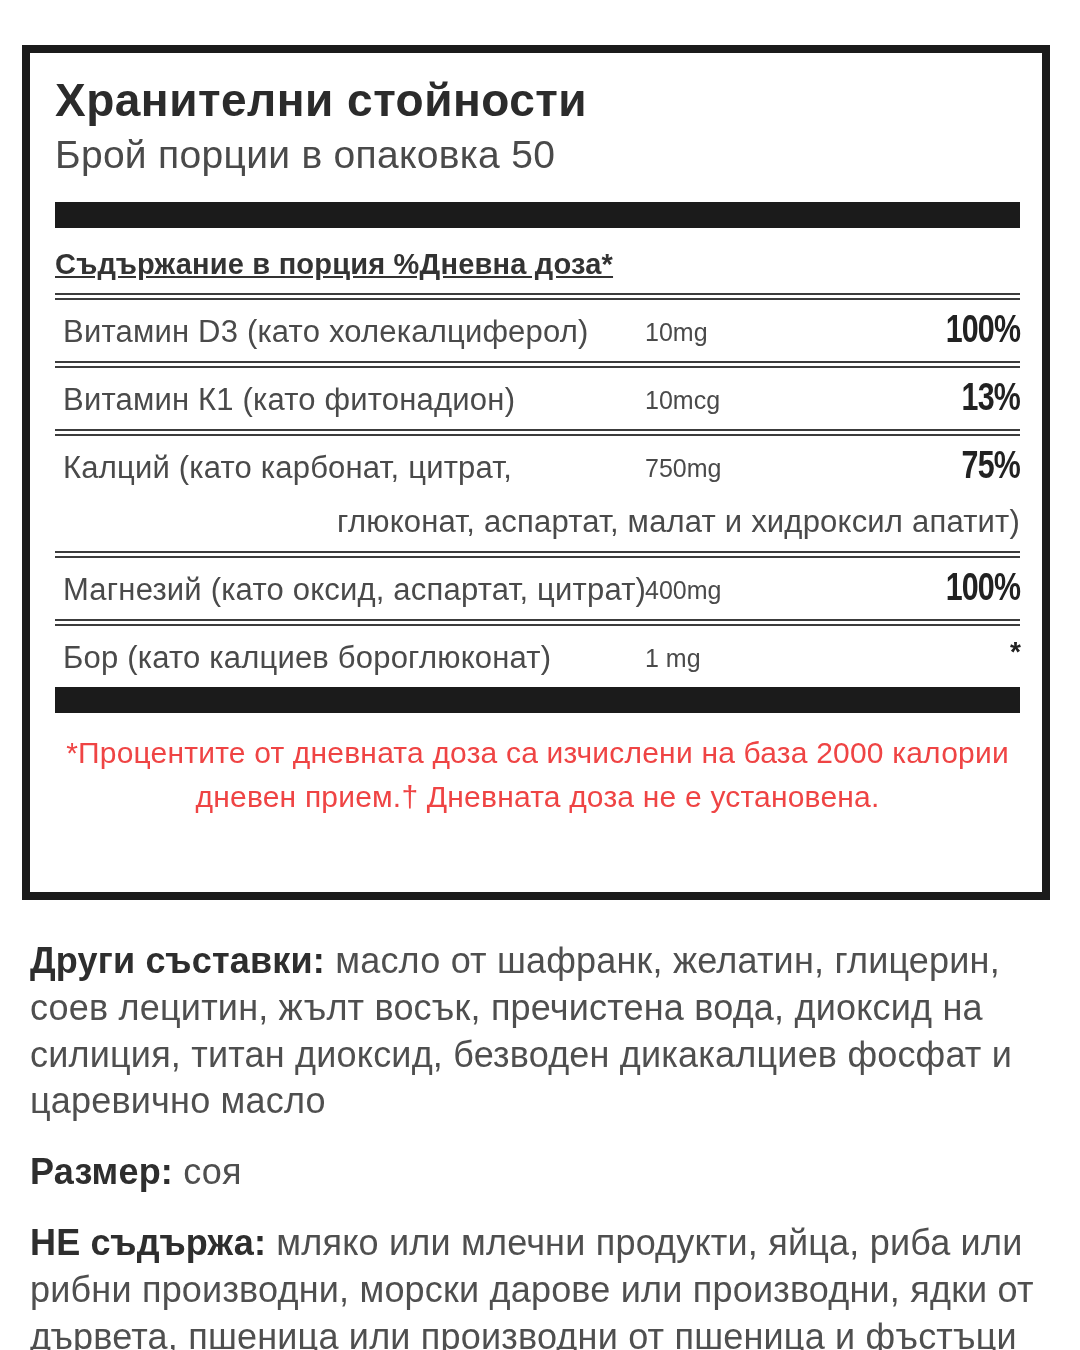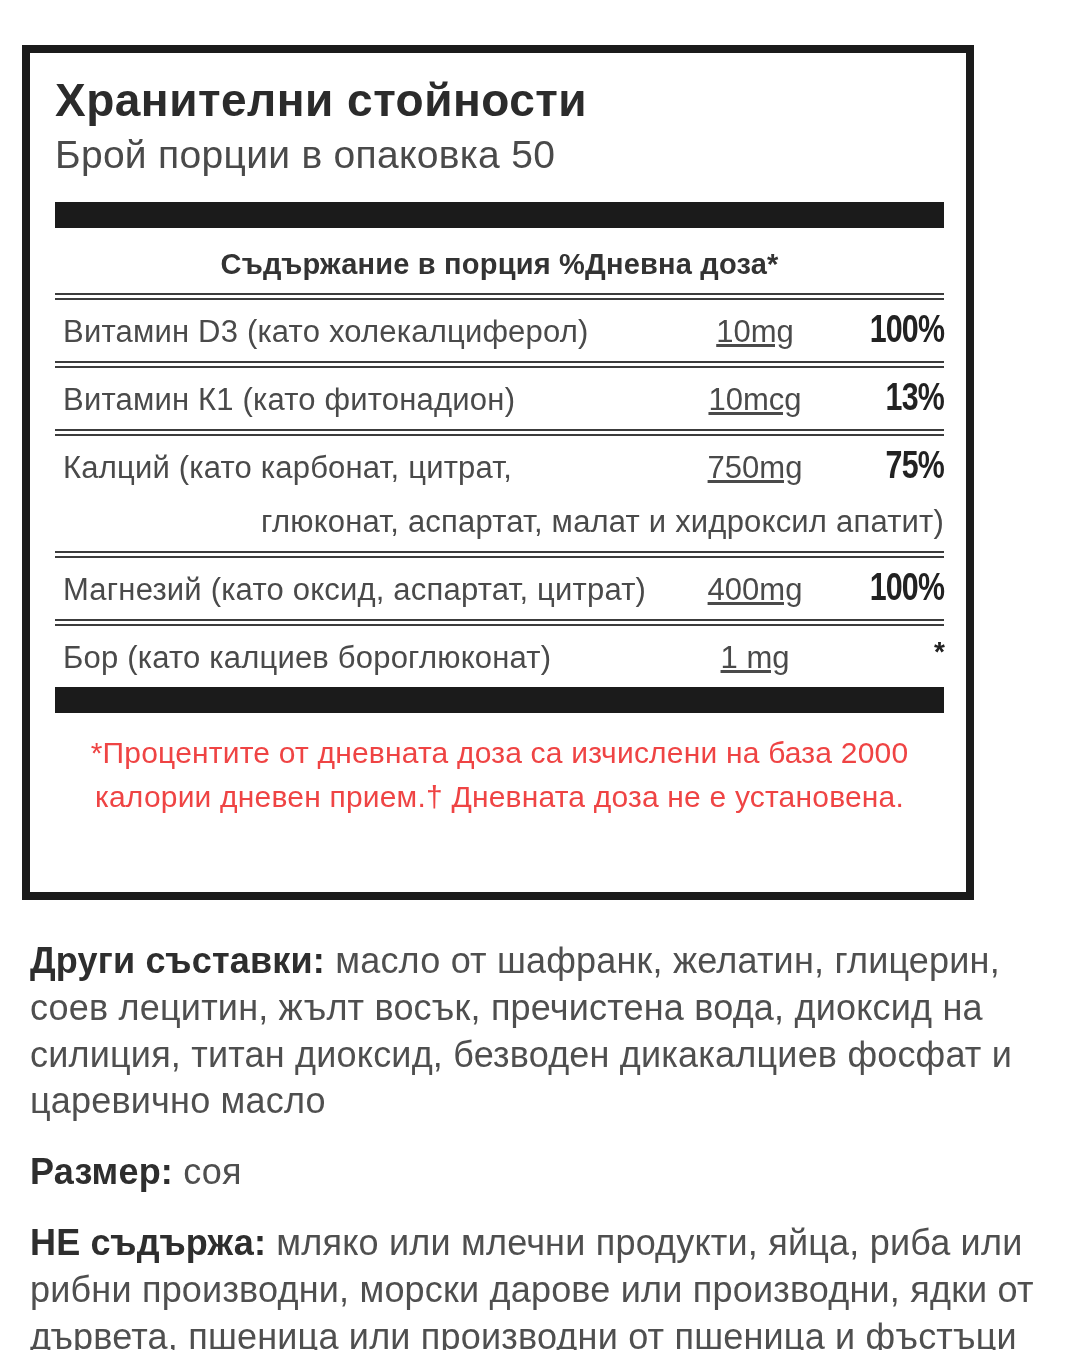--- a/index.html
+++ b/index.html
@@ -2,45 +2,45 @@
 <html><head>
 <meta charset="utf-8">
 <style>
   html,body{margin:0;padding:0;}
   body{
     width:1080px;height:1350px;position:relative;background:#ffffff;
     font-family:"Liberation Sans","DejaVu Sans",sans-serif;color:#444444;
     -webkit-font-smoothing:antialiased;
   }
   .panel{
-    position:absolute;left:22px;top:45px;width:952px;height:855px;
+    position:absolute;left:22px;top:45px;width:1028px;height:855px;
     box-sizing:border-box;border:8px solid #1b1b1b;background:#ffffff;
     padding:20px 22px 0 25px;
   }
   .panel-title{
     font-size:46px;font-weight:800;color:#2b2b2b;letter-spacing:0.5px;
     line-height:1.2;margin:0;
   }
   .serving-line{
     font-size:39px;font-weight:400;color:#4a4a4a;line-height:1.38;
     letter-spacing:0.3px;margin:0;
   }
   .thick-bar{height:26px;background:#1b1b1b;margin-top:20px;}
   .thick-bar.bottom{margin-top:0;}
   .col-header{
-    text-align:center;font-size:29px;font-weight:700;color:#333333;
-    letter-spacing:0.2px;margin-top:20px;padding-bottom:12px;
+    text-align:left;font-size:29px;font-weight:700;color:#333333;
+    letter-spacing:0.2px;margin-top:20px;padding-bottom:12px;text-decoration:underline;
   }
   .sep{height:3px;border-top:2px solid #3c3c3c;border-bottom:2px solid #3c3c3c;}
   .trow{position:relative;padding:14px 0 11px 8px;min-height:36px;}
   .trow .name{font-size:31px;color:#4a4a4a;letter-spacing:0.2px;line-height:36px;text-align:right;}
   .trow .name2{display:block;margin-top:18px;padding-left:0;}
   .trow .amt{
-    position:absolute;top:14px;left:590px;width:220px;text-align:center;
-    font-size:31px;color:#4a4a4a;line-height:36px;text-decoration:underline;
+    position:absolute;top:14px;left:590px;width:220px;text-align:left;
+    font-size:25px;color:#4a4a4a;line-height:36px;
   }
   .trow .pct{
     position:absolute;top:9px;right:0;font-size:38px;font-weight:700;color:#222222;
     transform:scaleX(0.8);transform-origin:100% 50%;letter-spacing:-1px;line-height:40px;
   }
   .trow .pct.star{font-size:28px;top:6px;font-weight:700;transform:none;}
   .footnote{
     text-align:center;font-size:30px;color:#ef4444;line-height:1.45;
     letter-spacing:0.2px;margin-top:18px;padding:0 4px;
   }

